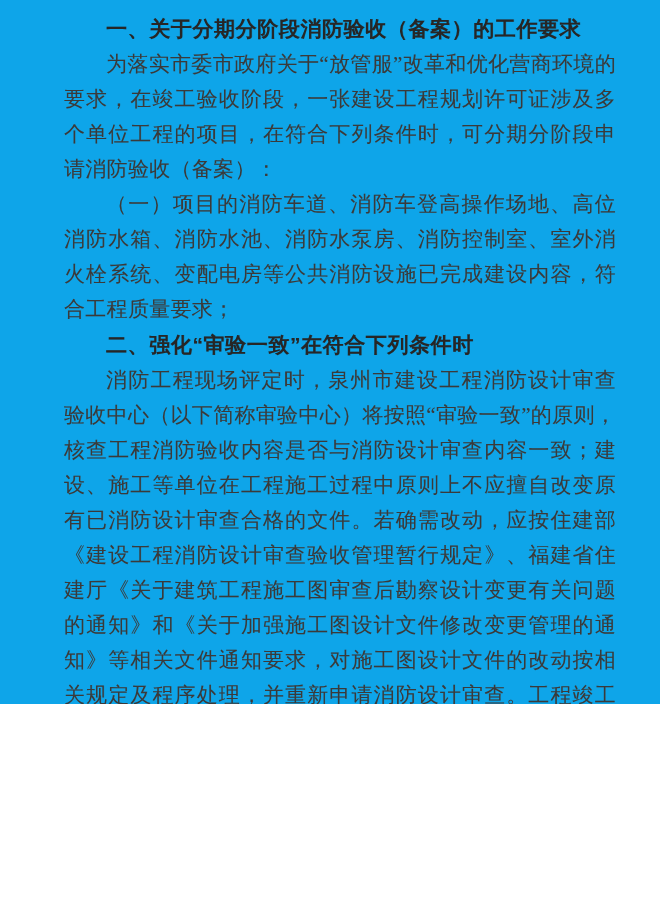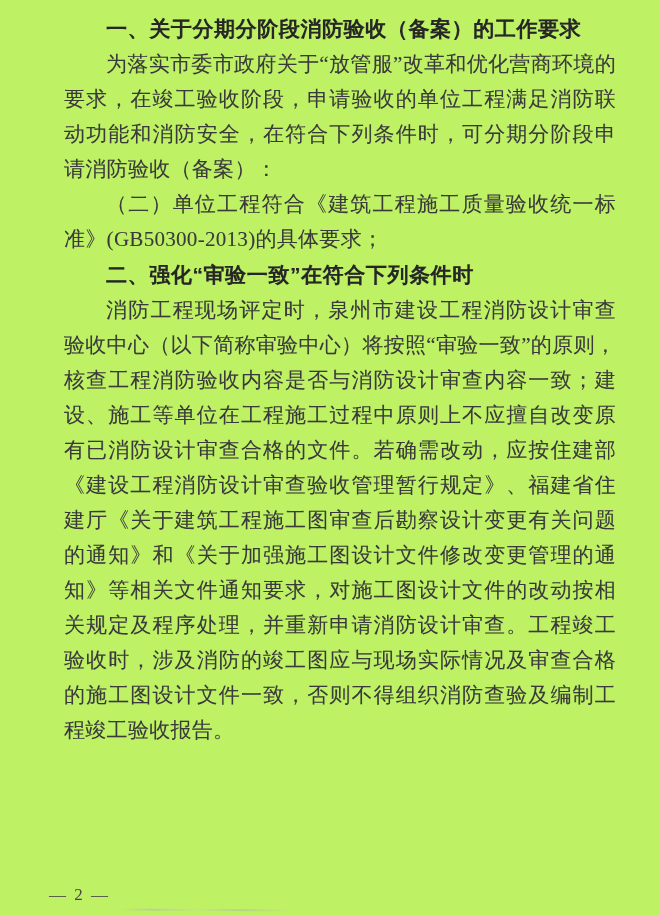--- a/index.html
+++ b/index.html
@@ -1,22 +1,22 @@
 <!DOCTYPE html>
 <html><head>
 <meta charset="utf-8">
 <style>
   * { box-sizing: border-box; }
   html, body { margin: 0; padding: 0; background: #ffffff; }
 
   .page {
     position: relative;
     width: 660px;
-    height: 915px;
-    background: #bef264;
+    height: 704px;
+    background: #0ea5e9;
     overflow: hidden;
     font-family: "Liberation Serif", "DejaVu Serif", serif;
     padding-left: 27px;
   }
 
   .content {
     position: absolute;
     top: 11px;
     left: 64px;
     width: 552px;
@@ -70,22 +70,22 @@
       rgba(178,178,178,0.5) 70%,
       rgba(200,200,200,0) 100%);
   }
 </style>
 </head>
 <body>
 
 <div class="page">
   <div class="content">
     <h2 class="heading">一、关于分期分阶段消防验收（备案）的工作要求</h2>
-    <p>为落实市委市政府关于“放管服”改革和优化营商环境的要求，在竣工验收阶段，申请验收的单位工程满足消防联动功能和消防安全，在符合下列条件时，可分期分阶段申请消防验收（备案）：</p>
-    <p>（二）单位工程符合《建筑工程施工质量验收统一标准》(GB50300-2013)的具体要求；</p>
+    <p>为落实市委市政府关于“放管服”改革和优化营商环境的要求，在竣工验收阶段，一张建设工程规划许可证涉及多个单位工程的项目，在符合下列条件时，可分期分阶段申请消防验收（备案）：</p>
+    <p>（一）项目的消防车道、消防车登高操作场地、高位消防水箱、消防水池、消防水泵房、消防控制室、室外消火栓系统、变配电房等公共消防设施已完成建设内容，符合工程质量要求；</p>
     <h2 class="heading">二、强化“审验一致”在符合下列条件时</h2>
     <p>消防工程现场评定时，泉州市建设工程消防设计审查验收中心（以下简称审验中心）将按照“审验一致”的原则，核查工程消防验收内容是否与消防设计审查内容一致；建设、施工等单位在工程施工过程中原则上不应擅自改变原有已消防设计审查合格的文件。若确需改动，应按住建部《建设工程消防设计审查验收管理暂行规定》、福建省住建厅《关于建筑工程施工图审查后勘察设计变更有关问题的通知》和《关于加强施工图设计文件修改变更管理的通知》等相关文件通知要求，对施工图设计文件的改动按相关规定及程序处理，并重新申请消防设计审查。工程竣工验收时，涉及消防的竣工图应与现场实际情况及审查合格的施工图设计文件一致，否则不得组织消防查验及编制工程竣工验收报告。</p>
   </div>
 
   <div class="scan-artifact"></div>
 
   <div class="page-number">— 2 —</div>
 </div>
 
 </body></html>

